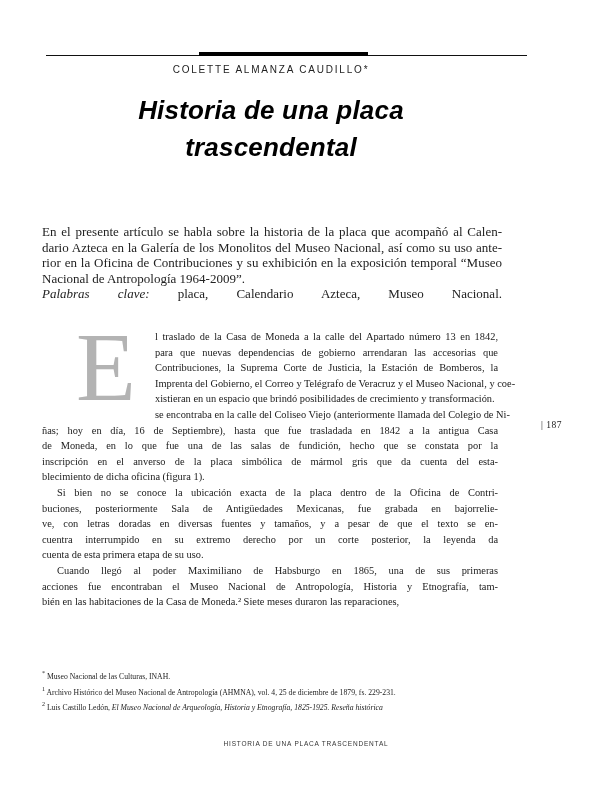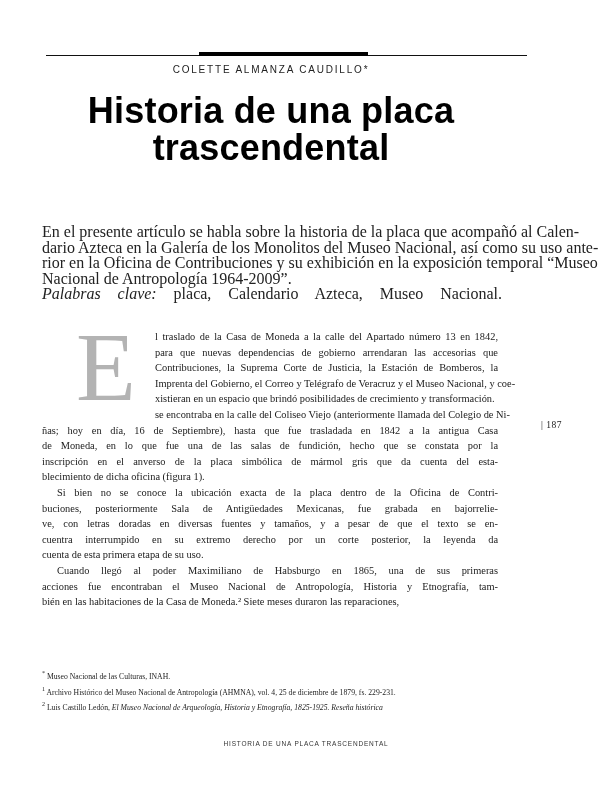--- a/index.html
+++ b/index.html
@@ -22,28 +22,28 @@
     text-align:center;
     font-family:"Liberation Sans", sans-serif;
     font-size:10px; letter-spacing:1.8px; color:#222;
   }
 
   
   .title {
     position:absolute; top:92px; left:42px; width:458px;
     text-align:center;
     font-family:"Liberation Sans", sans-serif;
-    font-weight:bold; font-size:36px; line-height:37px;
-    letter-spacing:0.2px; color:#000;
+    font-weight:bold; font-size:26px; line-height:37px;
+    letter-spacing:0.2px; color:#000;font-style:italic;
   }
 
   
   .abstract {
     position:absolute; top:224px; left:42px; width:460px;
-    font-size:16px; line-height:14.3px; color:#222;
+    font-size:13px; line-height:14.3px; color:#222;
   }
   .abstract .pline { white-space:nowrap; }
   .kw-label { font-style:italic; }
 
   
   .body {
     position:absolute; top:329px; left:42px; width:456px;
     font-size:10.4px; color:#1a1a1a;
   }
   .para { position:relative; }

